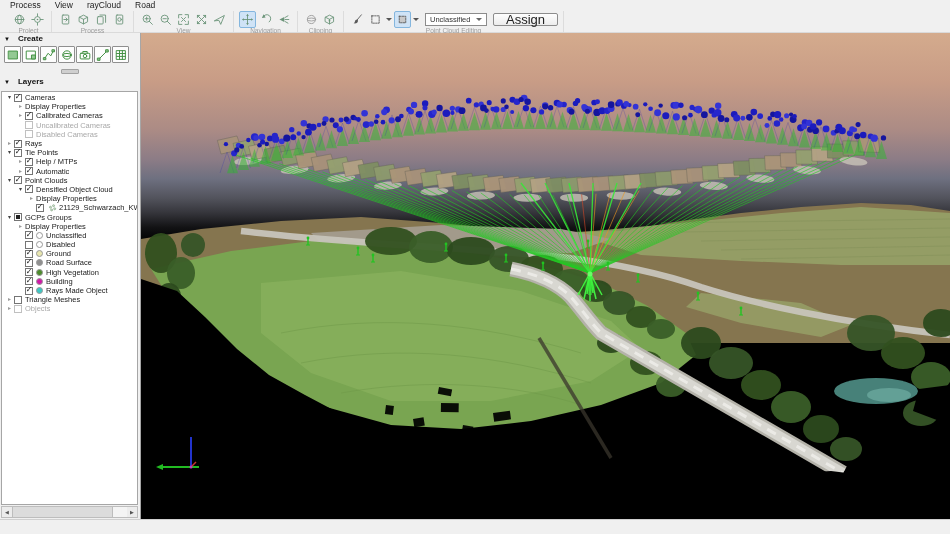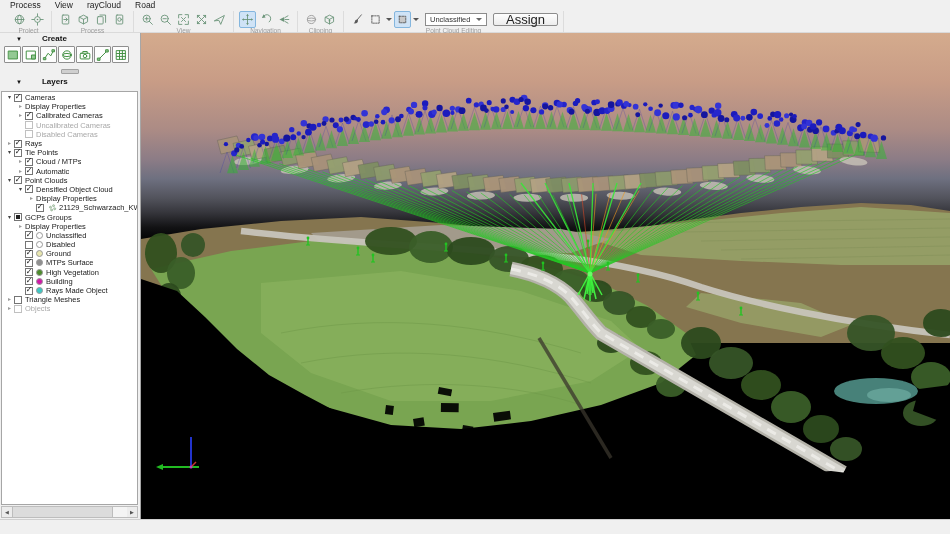--- a/index.html
+++ b/index.html
@@ -22,21 +22,21 @@
   svg.ticon.gray{stroke:#9a9a9a}
   svg.ticon.dark{stroke:#5a5a5a}svg.ticon.dark .f{fill:#5a5a5a}
   .caret{width:0;height:0;border-left:3px solid transparent;border-right:3px solid transparent;border-top:3.5px solid #555;margin:0 1px}
   .combo{display:flex;align-items:center;justify-content:space-between;width:62px;height:13px;border:1px solid #8c8c8c;
          background:#fff;font-size:7.5px;color:#333;padding:0 3px 0 4px;margin-left:4px;box-sizing:border-box}
   .combo .caret{border-top-color:#666}
   .assign{height:13px;margin-left:5px;padding:0 12px;font-size:13px;color:#222;border:1px solid #8c8c8c;border-radius:2px;
           background:linear-gradient(#fefefe,#ececec);display:flex;align-items:center;box-sizing:border-box}
   
   #sidebar{position:absolute;left:0;top:33px;width:140px;height:486px;background:#f0f0f0;border-right:1px solid #a6a6a6}
-  .phead{height:11px;display:flex;align-items:center;font-size:8px;font-weight:bold;color:#111;padding-left:16px;gap:20px}
+  .phead{height:11px;display:flex;align-items:center;font-size:8px;font-weight:bold;color:#111;padding-left:4px;gap:8px}
   .phead .tri{font-size:6px;color:#111}
   #create-tools{display:flex;gap:1px;padding:2px 0 2px 4px}
   .cbtn{width:17px;height:17px;border:1px solid #8f8f8f;background:#fdfdfd;display:flex;align-items:center;justify-content:center;border-radius:1px;box-sizing:border-box}
   svg.cicon{width:14px;height:14px;stroke:#3f8f3f;fill:none;stroke-width:1.1;stroke-linecap:round;stroke-linejoin:round}
   svg.cicon .gf{fill:#93c993}
   #splitter{height:6px;display:flex;align-items:center;justify-content:center;margin:3px 0 2px 0}
   #splitter .handle{width:16px;height:3px;background:#cfcfcf;border:1px solid #a2a2a2;border-radius:1px}
   #tree{position:absolute;left:1px;right:2px;top:58px;bottom:14px;background:#fff;border:1px solid #a6a6a6;overflow:hidden;padding-top:1px}
   .trow{display:flex;align-items:center;height:9.2px;white-space:nowrap;font-size:7.5px;color:#1a1a1a}
   .sp{flex:none}
@@ -330,21 +330,21 @@
           <span class="chk">✓</span>
         </span>
         <span class="lbl">Tie Points</span>
       </div>
       <div class="trow">
         <span class="sp" style="width: 14px;"></span>
         <span class="arr">▸</span>
         <span class="cb">
           <span class="chk">✓</span>
         </span>
-        <span class="lbl">Cloud / MTPs</span>
+        <span class="lbl">Help / MTPs</span>
       </div>
       <div class="trow">
         <span class="sp" style="width: 14px;"></span>
         <span class="arr">▸</span>
         <span class="cb">
           <span class="chk">✓</span>
         </span>
         <span class="lbl">Automatic</span>
       </div>
       <div class="trow">
@@ -420,21 +420,21 @@
         <span class="dot" style="background: rgb(232, 230, 174);"></span>
         <span class="lbl">Ground</span>
       </div>
       <div class="trow">
         <span class="sp" style="width: 14px;"></span>
         <span class="arr"></span>
         <span class="cb">
           <span class="chk">✓</span>
         </span>
         <span class="dot" style="background: rgb(143, 143, 143);"></span>
-        <span class="lbl">MTPs Surface</span>
+        <span class="lbl">Road Surface</span>
       </div>
       <div class="trow">
         <span class="sp" style="width: 14px;"></span>
         <span class="arr"></span>
         <span class="cb">
           <span class="chk">✓</span>
         </span>
         <span class="dot" style="background: rgb(76, 140, 44);"></span>
         <span class="lbl">High Vegetation</span>
       </div>

